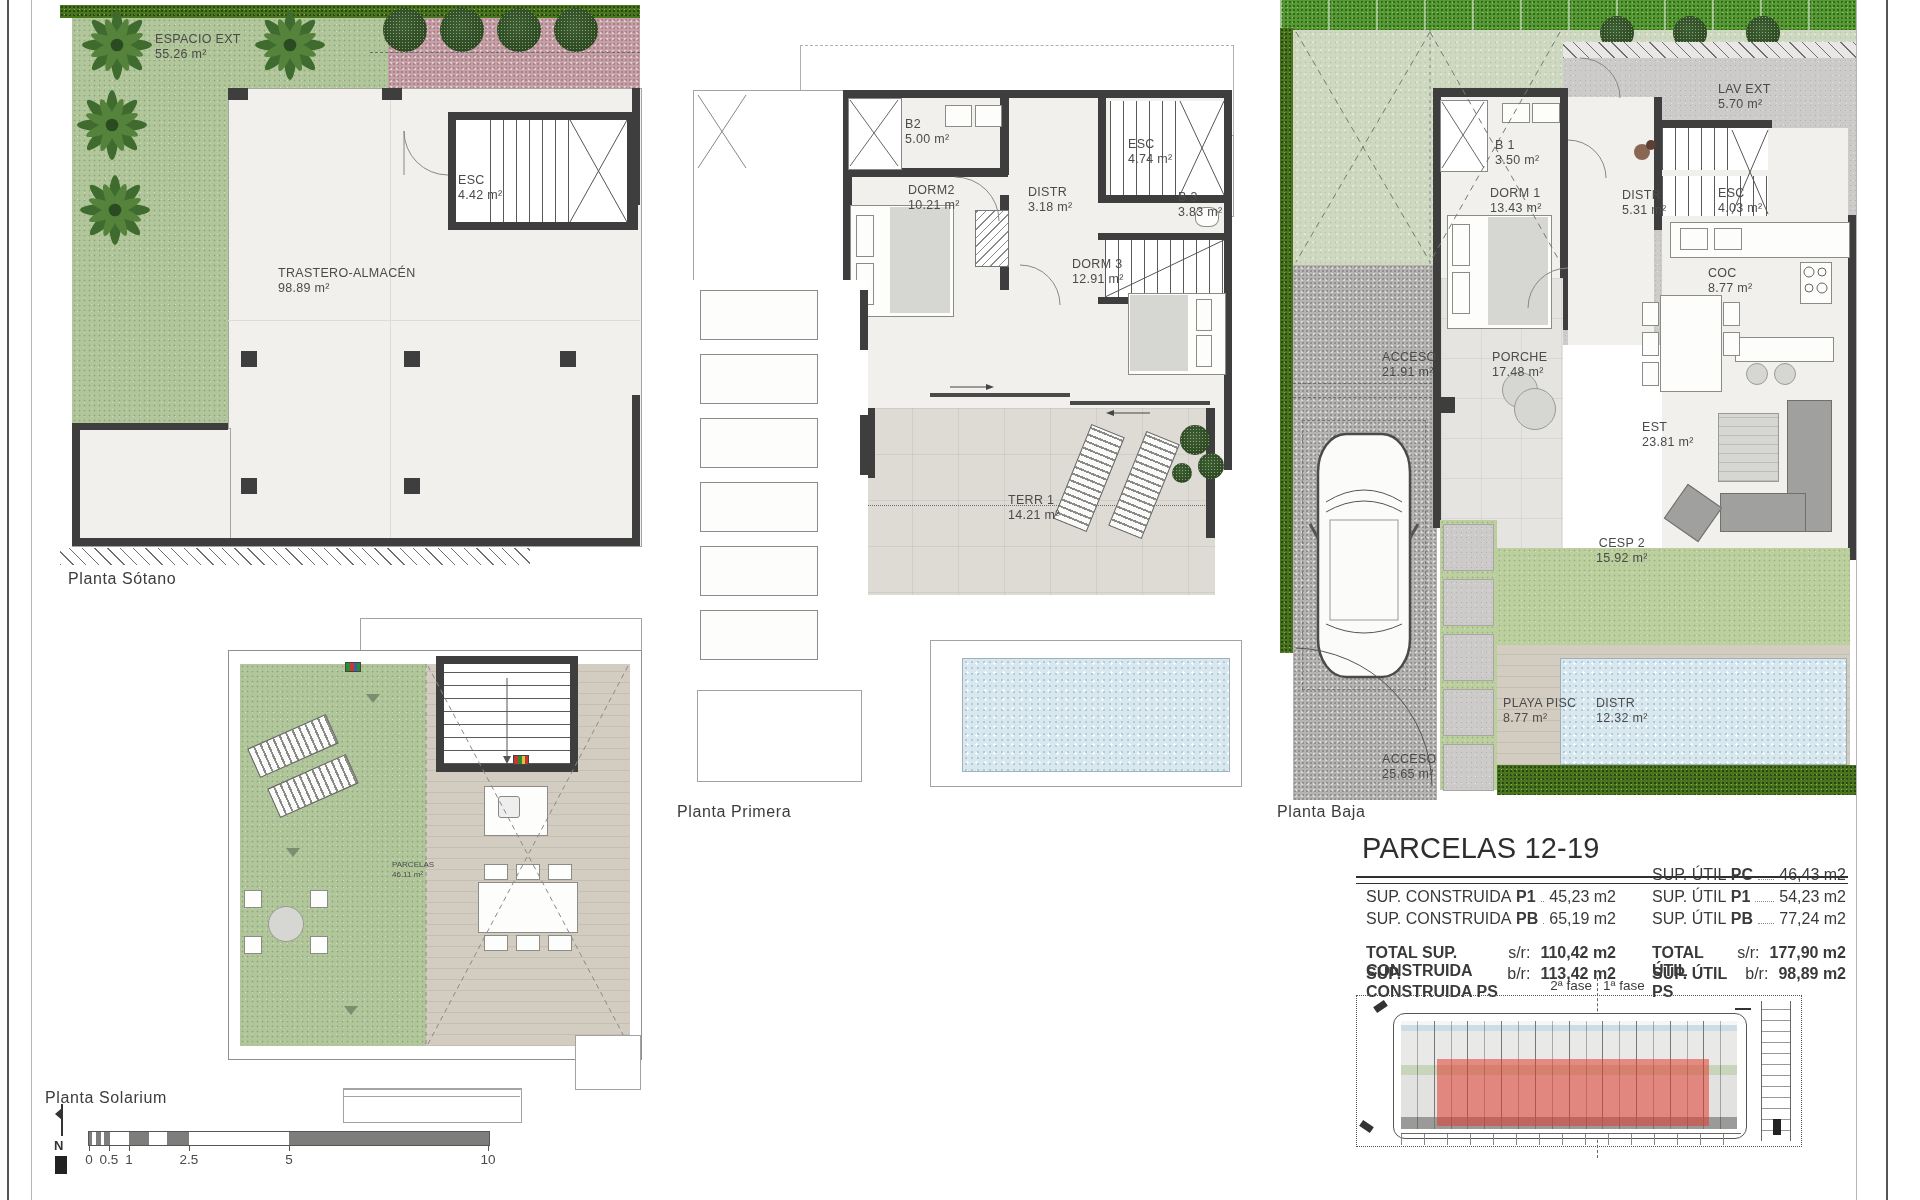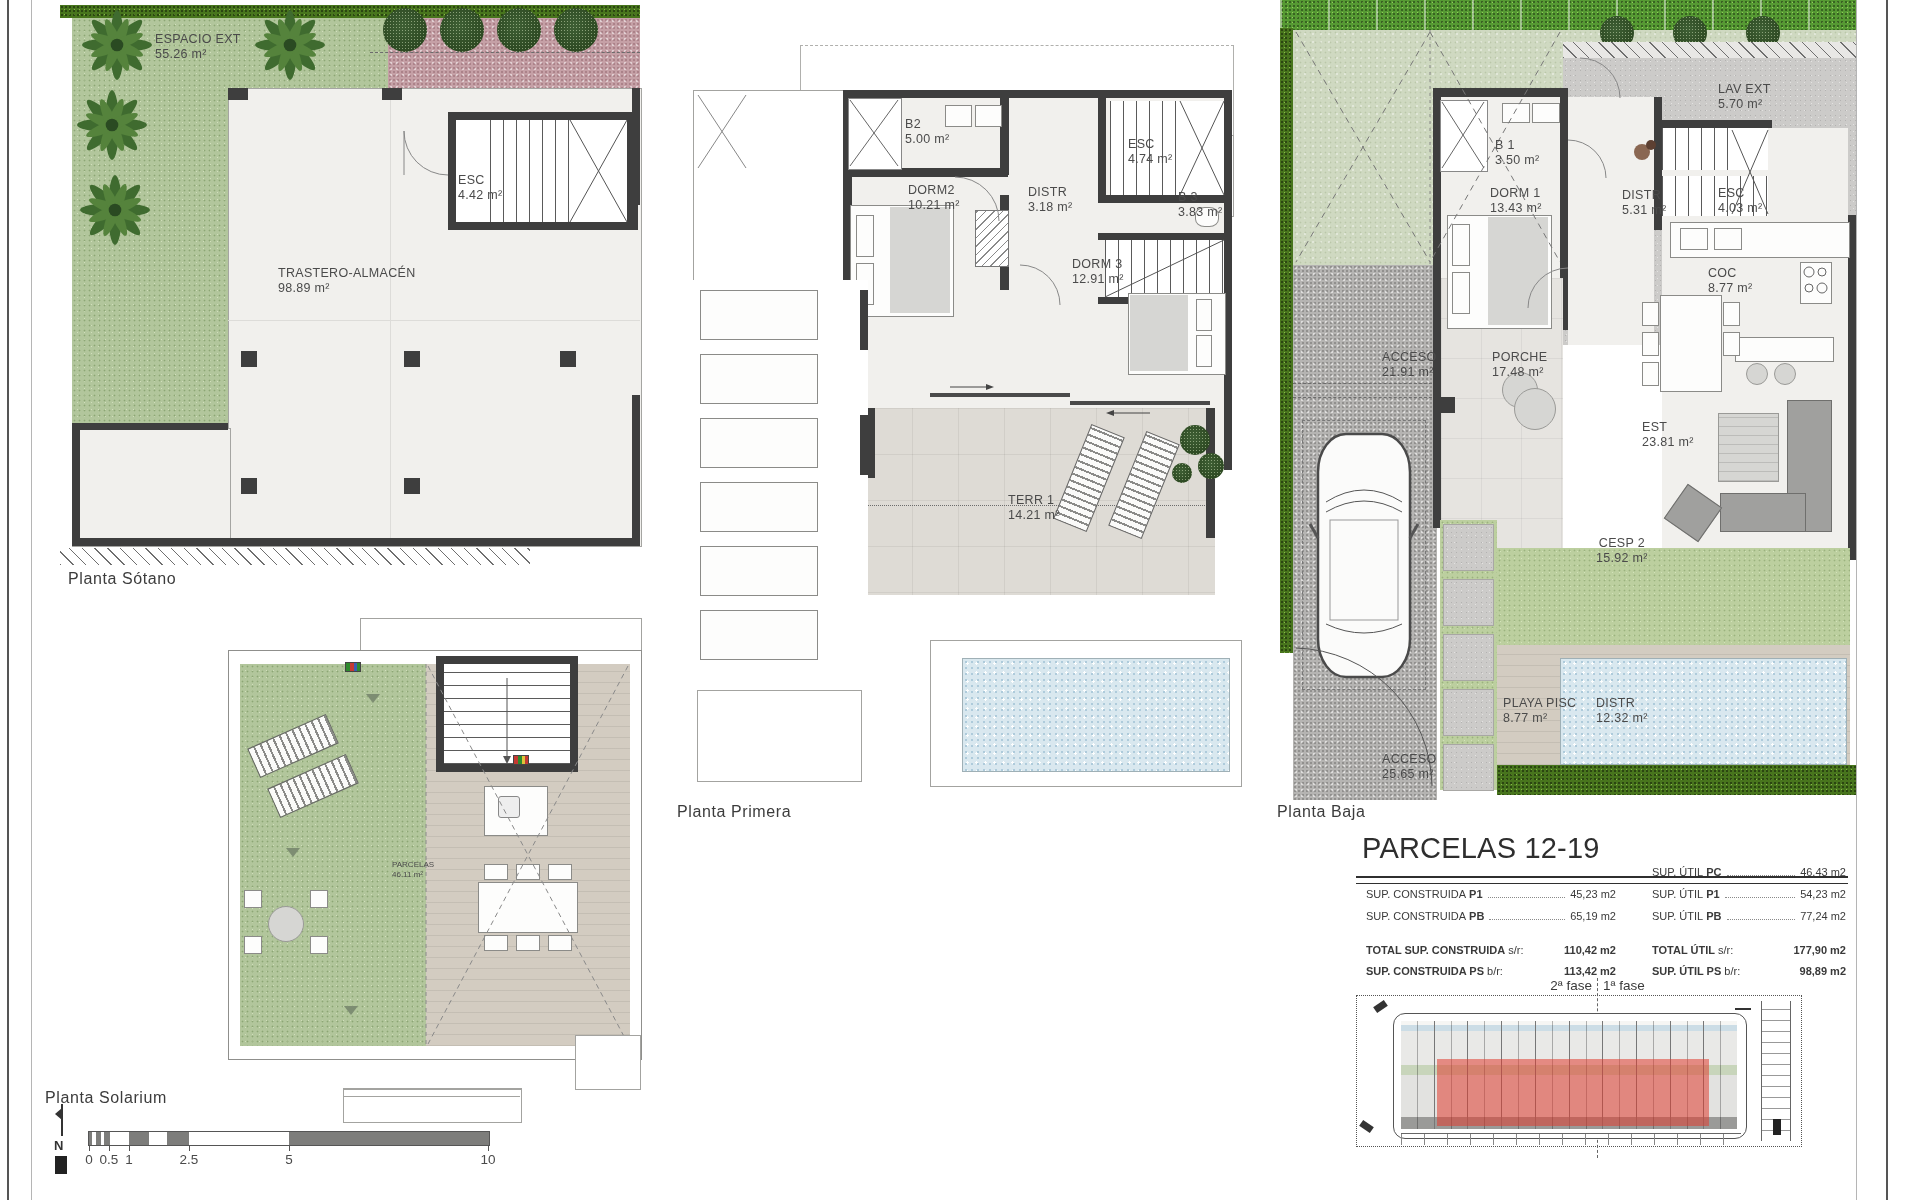--- a/index.html
+++ b/index.html
@@ -73,21 +73,21 @@
     radial-gradient(circle at 45% 40%,#3e5f34 0%,#2a451f 85%);
     background-size:3px 3px,100% 100%;}
   .pillar{position:absolute;background:#3e3e3e;}
   .lbl{position:absolute;font-size:12.5px;line-height:1.2;letter-spacing:.3px;color:#4b4b4b;white-space:nowrap;}
   .lbl span{display:block;}
   .cap{position:absolute;font-size:16px;letter-spacing:.6px;color:#3c3c3c;}
   .tinylbl{font-size:8px;letter-spacing:0;}
   
   .sum-title{position:absolute;font-size:29px;font-weight:normal;color:#2e2e2e;letter-spacing:.2px;}
   .scol{position:absolute;display:flex;flex-direction:column;}
-  .srow{display:flex;align-items:baseline;font-size:11px;height:22px;color:#3a3a3a;}
+  .srow{display:flex;align-items:baseline;font-size:16px;height:22px;color:#3a3a3a;}
   .srow .lead{flex:1;border-bottom:1.5px dotted #8a8a8a;margin:0 5px 3px;}
   .srow .val{white-space:nowrap;}
   .srow.tot{font-weight:bold;height:21px;}
   .srow.tot .lead{border-bottom:none;}
   .phase{position:absolute;font-size:13.5px;color:#3a3a3a;}
   
   .unit{flex:1;border-left:1px solid #777;position:relative;background-image:
     linear-gradient(90deg,transparent 0 16px,rgba(0,0,0,.28) 16px 17px,transparent 17px 100%),
     linear-gradient(180deg,#f6f6f4 0 4px,#ccdde6 4px 10px,#e9e9e7 10px 44px,#c8d5bb 44px 54px,#e2e2e0 54px 96px,#9a9a98 96px 102px);}
   .unit:first-child{border-left:none;}

